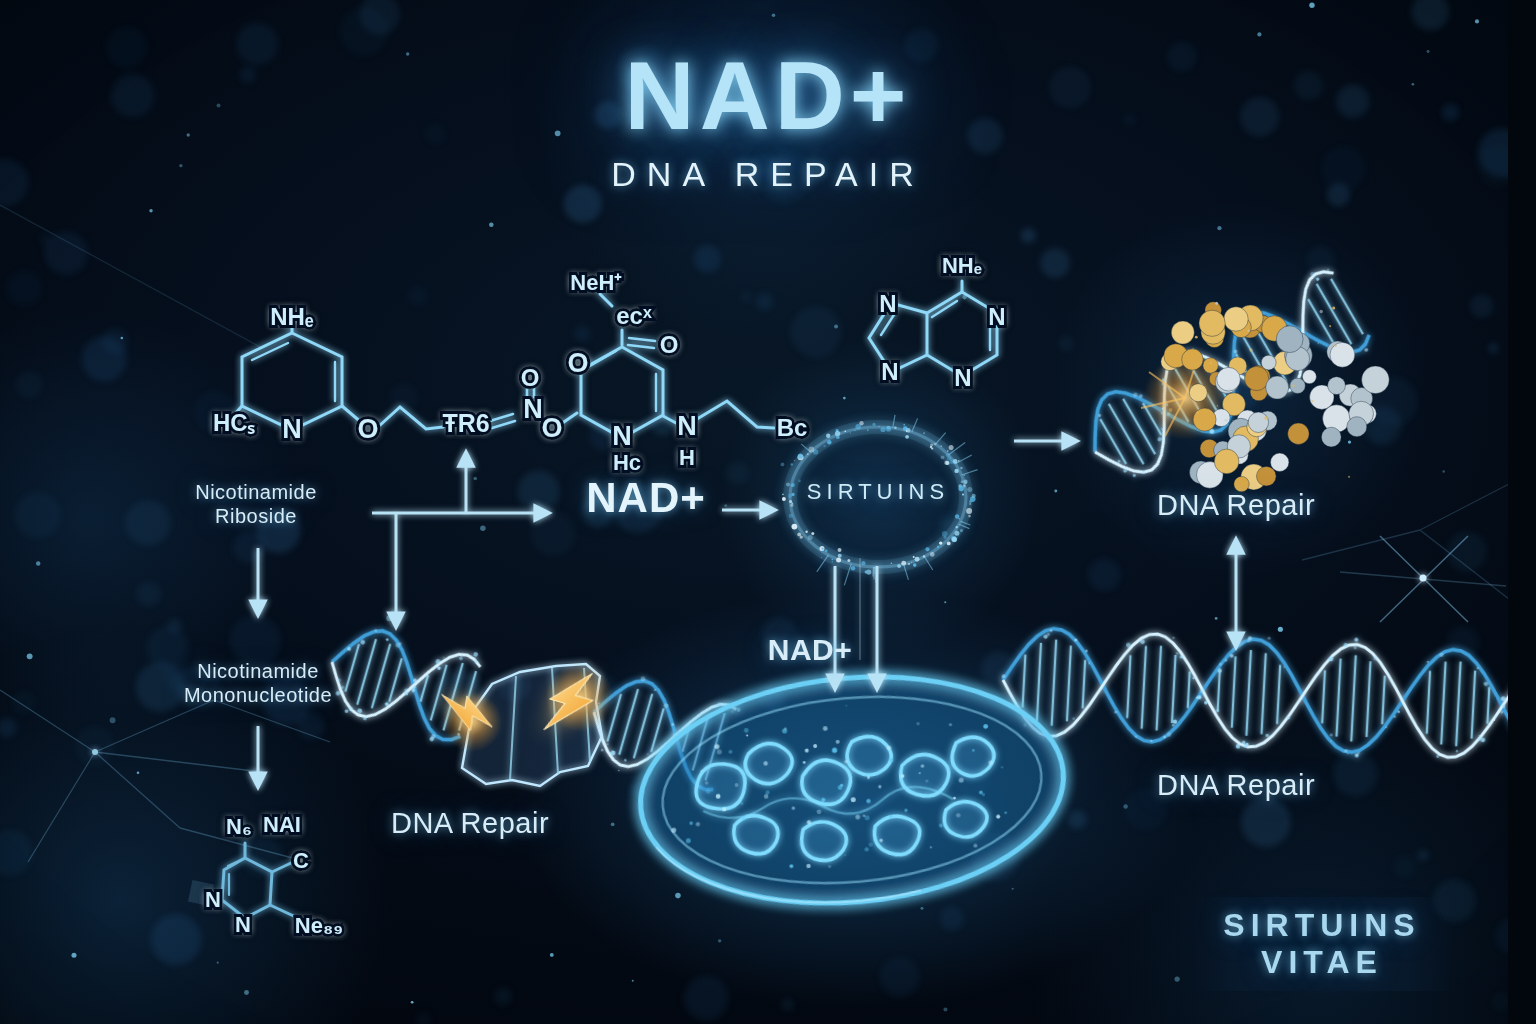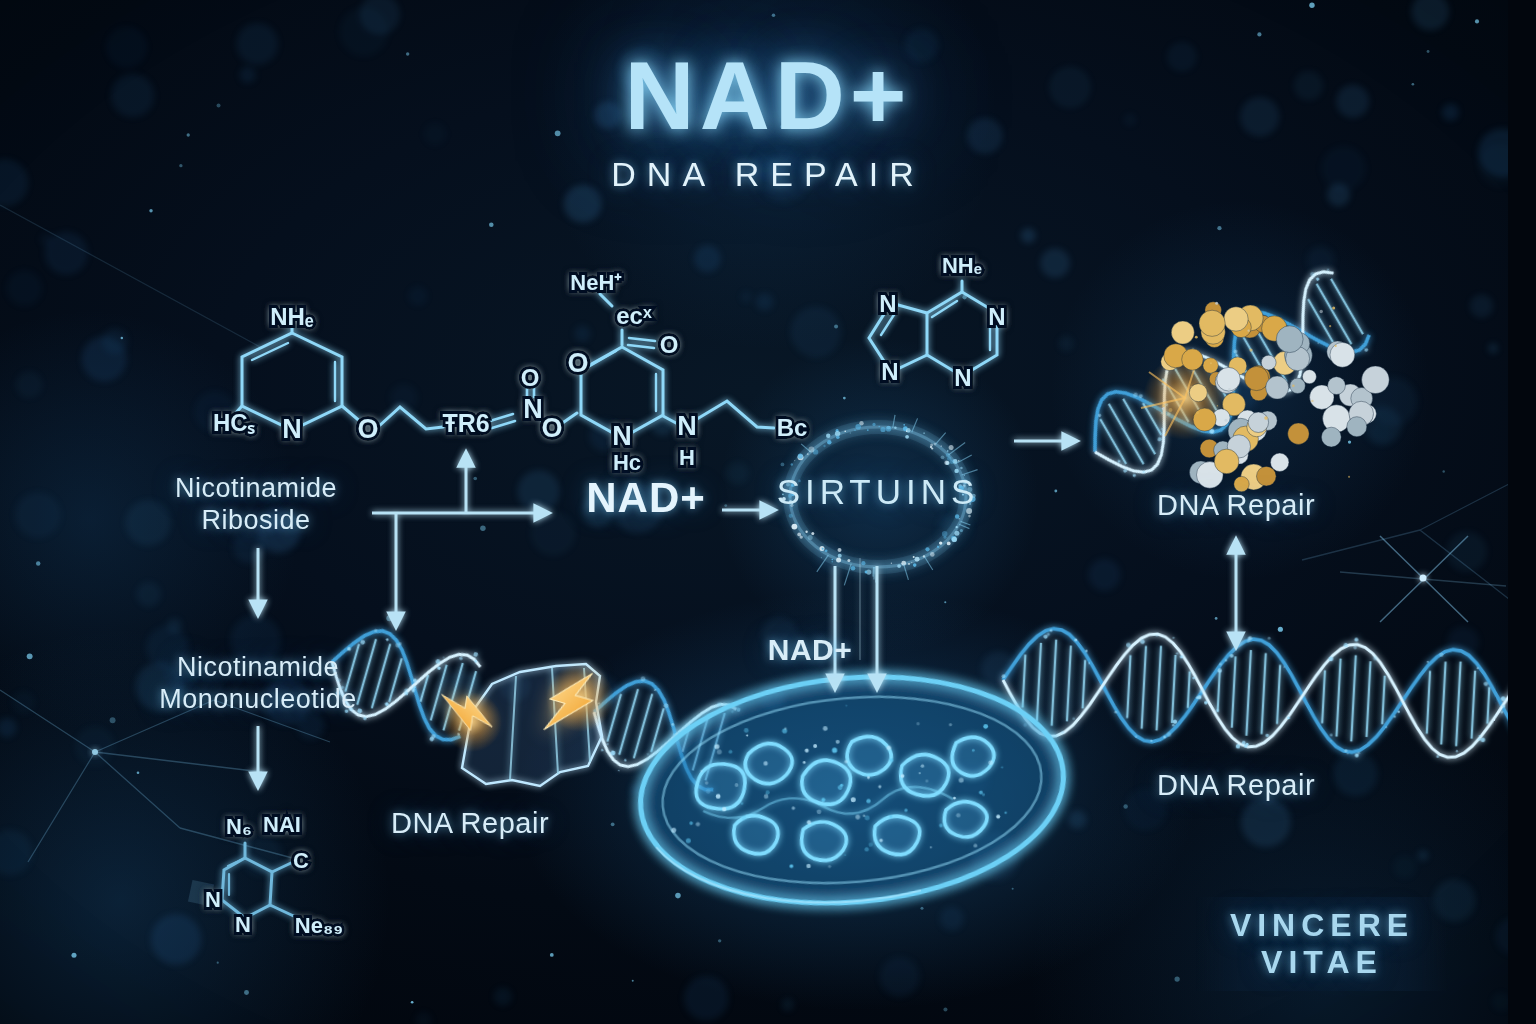--- a/index.html
+++ b/index.html
@@ -8,23 +8,23 @@
          font-family:"Liberation Sans", sans-serif;}
   #stage::after{content:"";position:absolute;inset:0;pointer-events:none;
          background:radial-gradient(1600px 1100px at 50% 50%, rgba(0,0,0,0) 55%, rgba(0,0,0,.45) 100%);}
   svg{position:absolute;left:0;top:0;}
   .lbl{position:absolute;transform:translate(-50%,-50%);white-space:pre-line;text-align:center;
        color:#d8edf8;font-weight:500;letter-spacing:.5px;
        text-shadow:0 0 10px rgba(130,210,250,.65),0 0 28px rgba(70,160,240,.35);z-index:5;}
   .title{font-size:97px;font-weight:700;letter-spacing:5px;color:#b5e3f8;
        text-shadow:0 0 16px rgba(140,220,255,.95),0 0 48px rgba(80,170,250,.65),0 0 110px rgba(60,150,230,.5);}
   .subtitle{font-size:34px;font-weight:400;letter-spacing:11px;color:#e2f3fb;}
-  .m-label{font-size:27px;line-height:1.18;}
+  .m-label{font-size:20px;line-height:1.18;}
   .big-bold{font-size:42px;font-weight:700;letter-spacing:1px;color:#e4f4fd;}
-  .sirtuins{font-size:35px;font-weight:400;letter-spacing:5px;color:#cdeaf7;}
+  .sirtuins{font-size:22px;font-weight:400;letter-spacing:5px;color:#cdeaf7;}
   .small-cap{font-size:29px;}
   .nad-mito{font-size:30px;font-weight:700;}
   .brand{font-size:32px;font-weight:700;letter-spacing:6px;color:#a9d8ef;
        padding:10px 34px;background:linear-gradient(90deg,rgba(8,24,42,0) 0%,rgba(10,30,52,.55) 18%,rgba(10,30,52,.55) 82%,rgba(8,24,42,0) 100%);}
   #bokeh-big{filter:blur(3px);}
 </style>
 </head>
 <body>
 
 <div id="stage">
@@ -936,14 +936,14 @@
 <div class="lbl m-label" style="left:256px;top:505px">Nicotinamide
 Riboside</div>
 <div class="lbl m-label" style="left:258px;top:684px">Nicotinamide
 Mononucleotide</div>
 <div class="lbl big-bold" style="left:646px;top:498px">NAD+</div>
 <div class="lbl sirtuins" style="left:878px;top:492px">SIRTUINS</div>
 <div class="lbl small-cap" style="left:1236px;top:505px">DNA Repair</div>
 <div class="lbl small-cap" style="left:470px;top:823px">DNA Repair</div>
 <div class="lbl nad-mito" style="left:810px;top:650px">NAD+</div>
 <div class="lbl small-cap" style="left:1236px;top:785px">DNA Repair</div>
-<div class="lbl brand" style="left:1322px;top:944px">VINCERE VITAE</div>
+<div class="lbl brand" style="left:1322px;top:944px">SIRTUINS VITAE</div>
 </div>
 
 </body></html>

